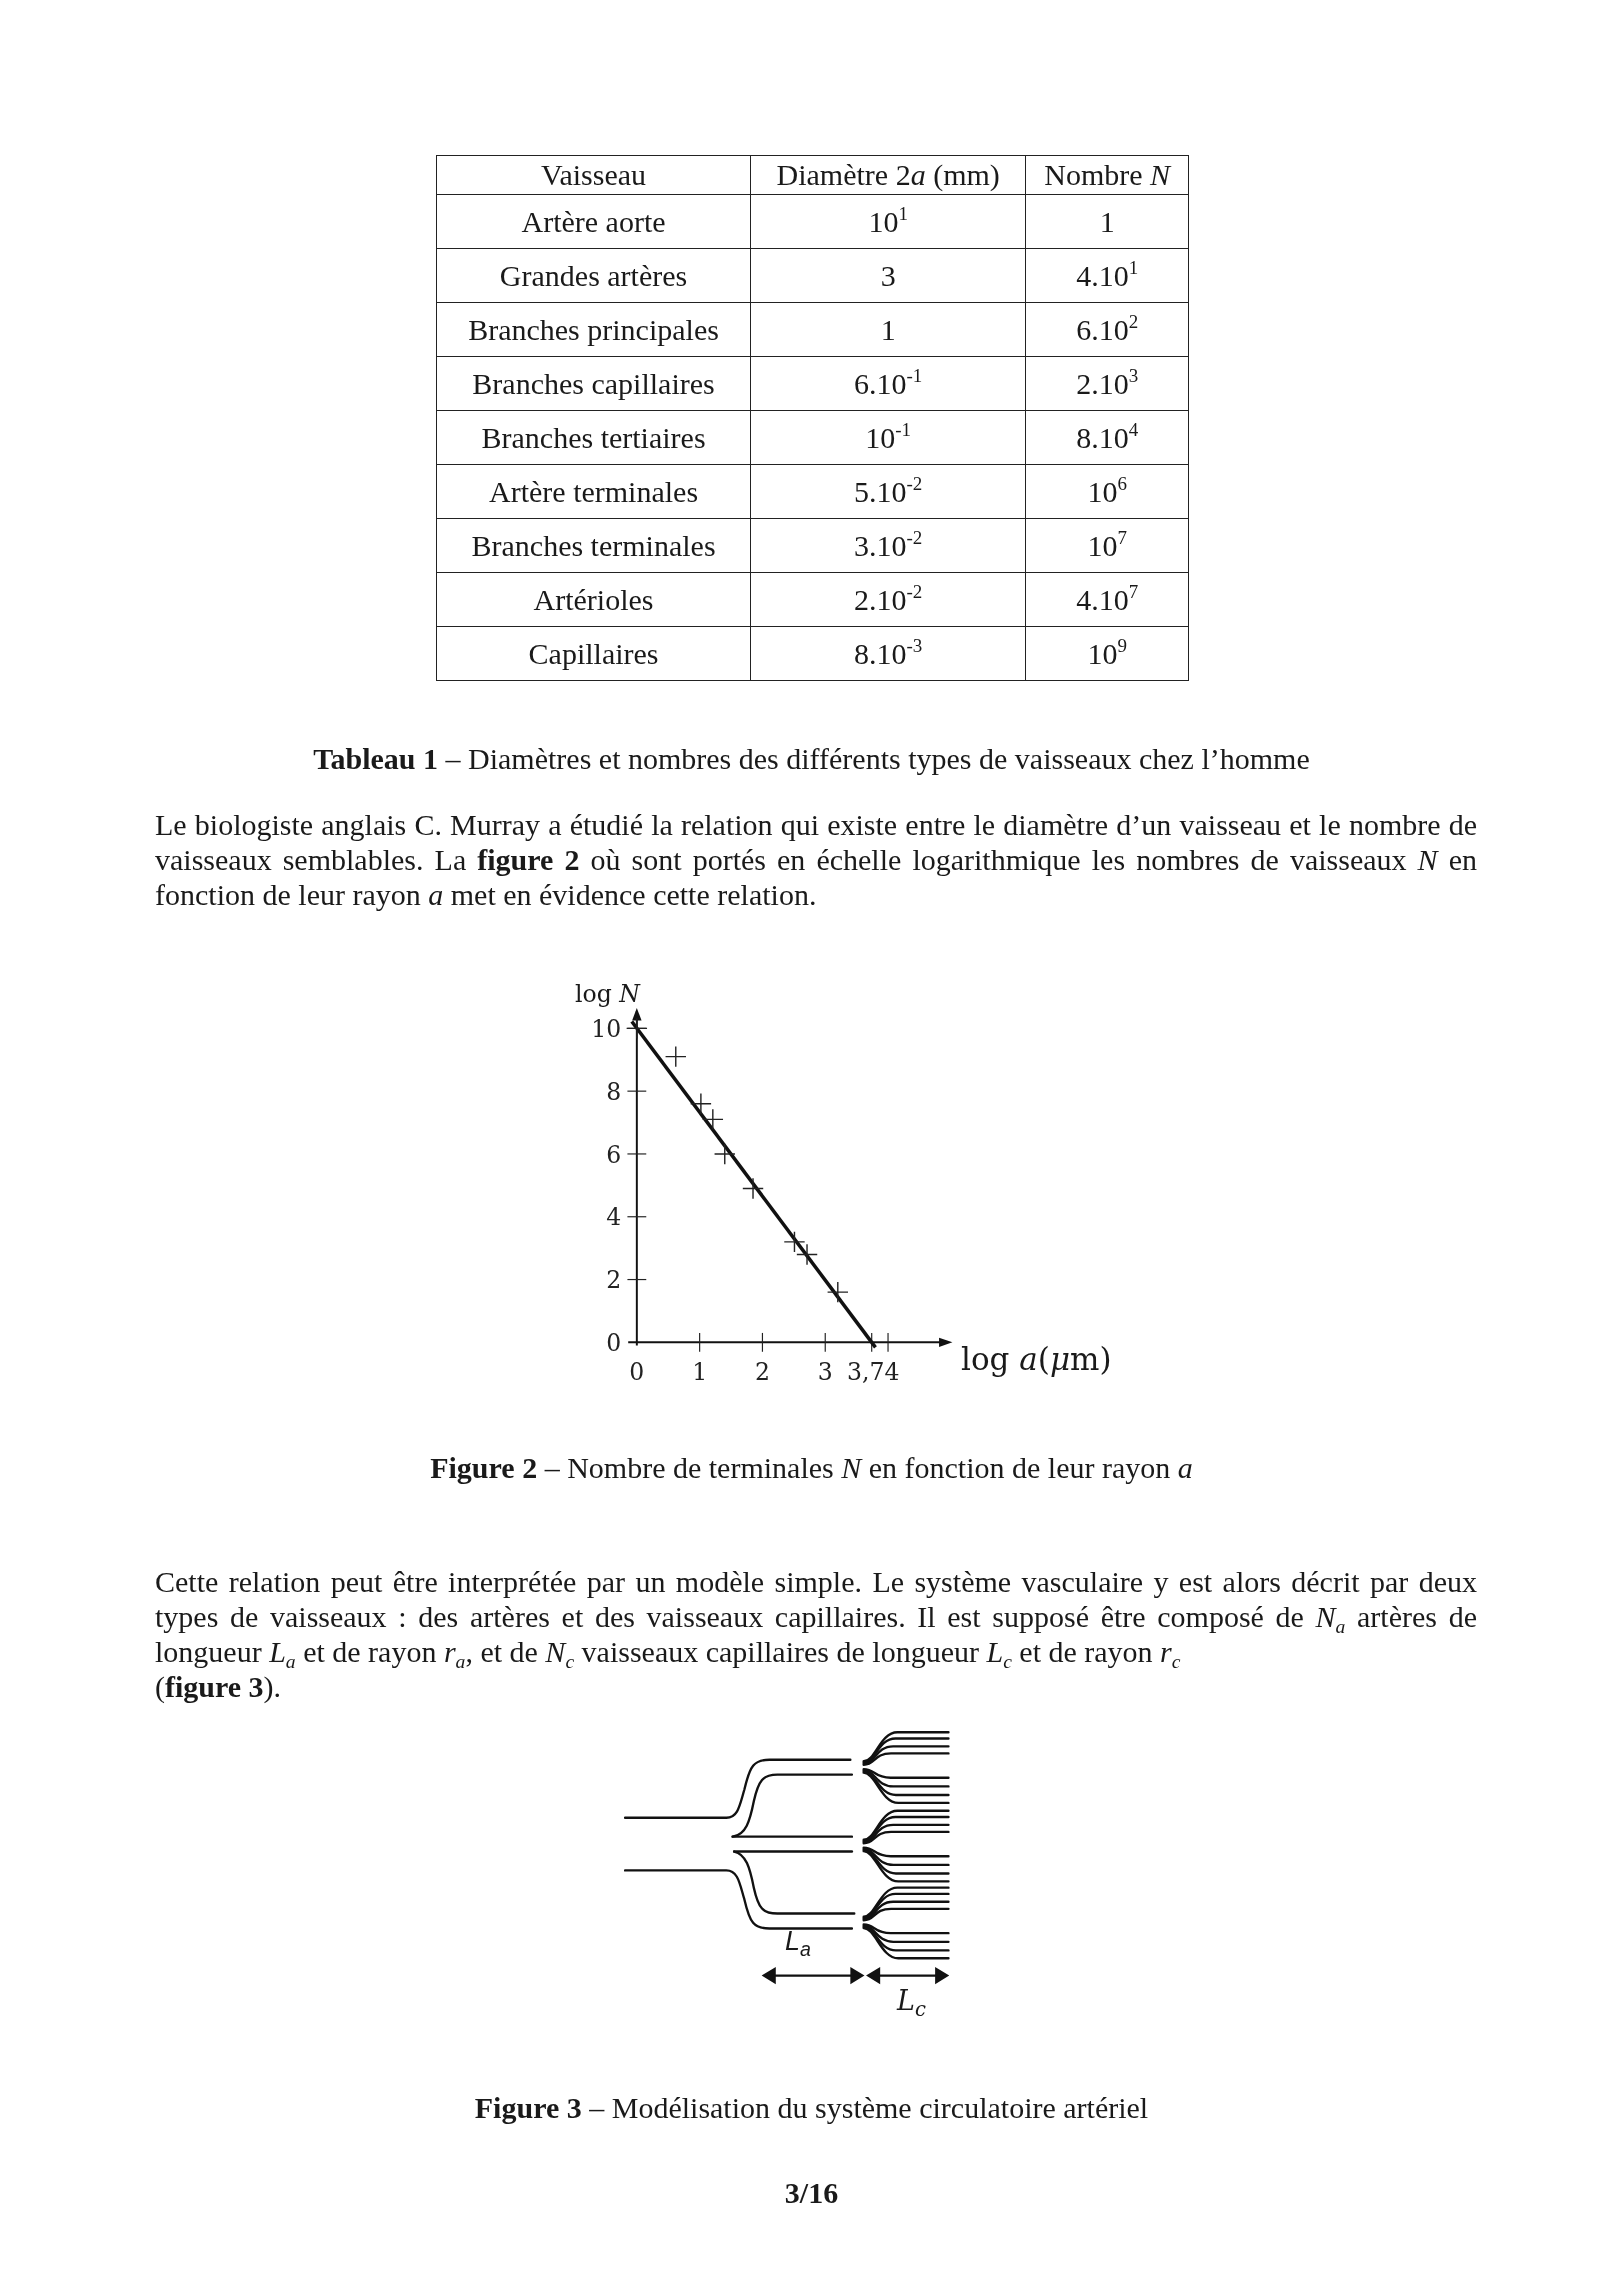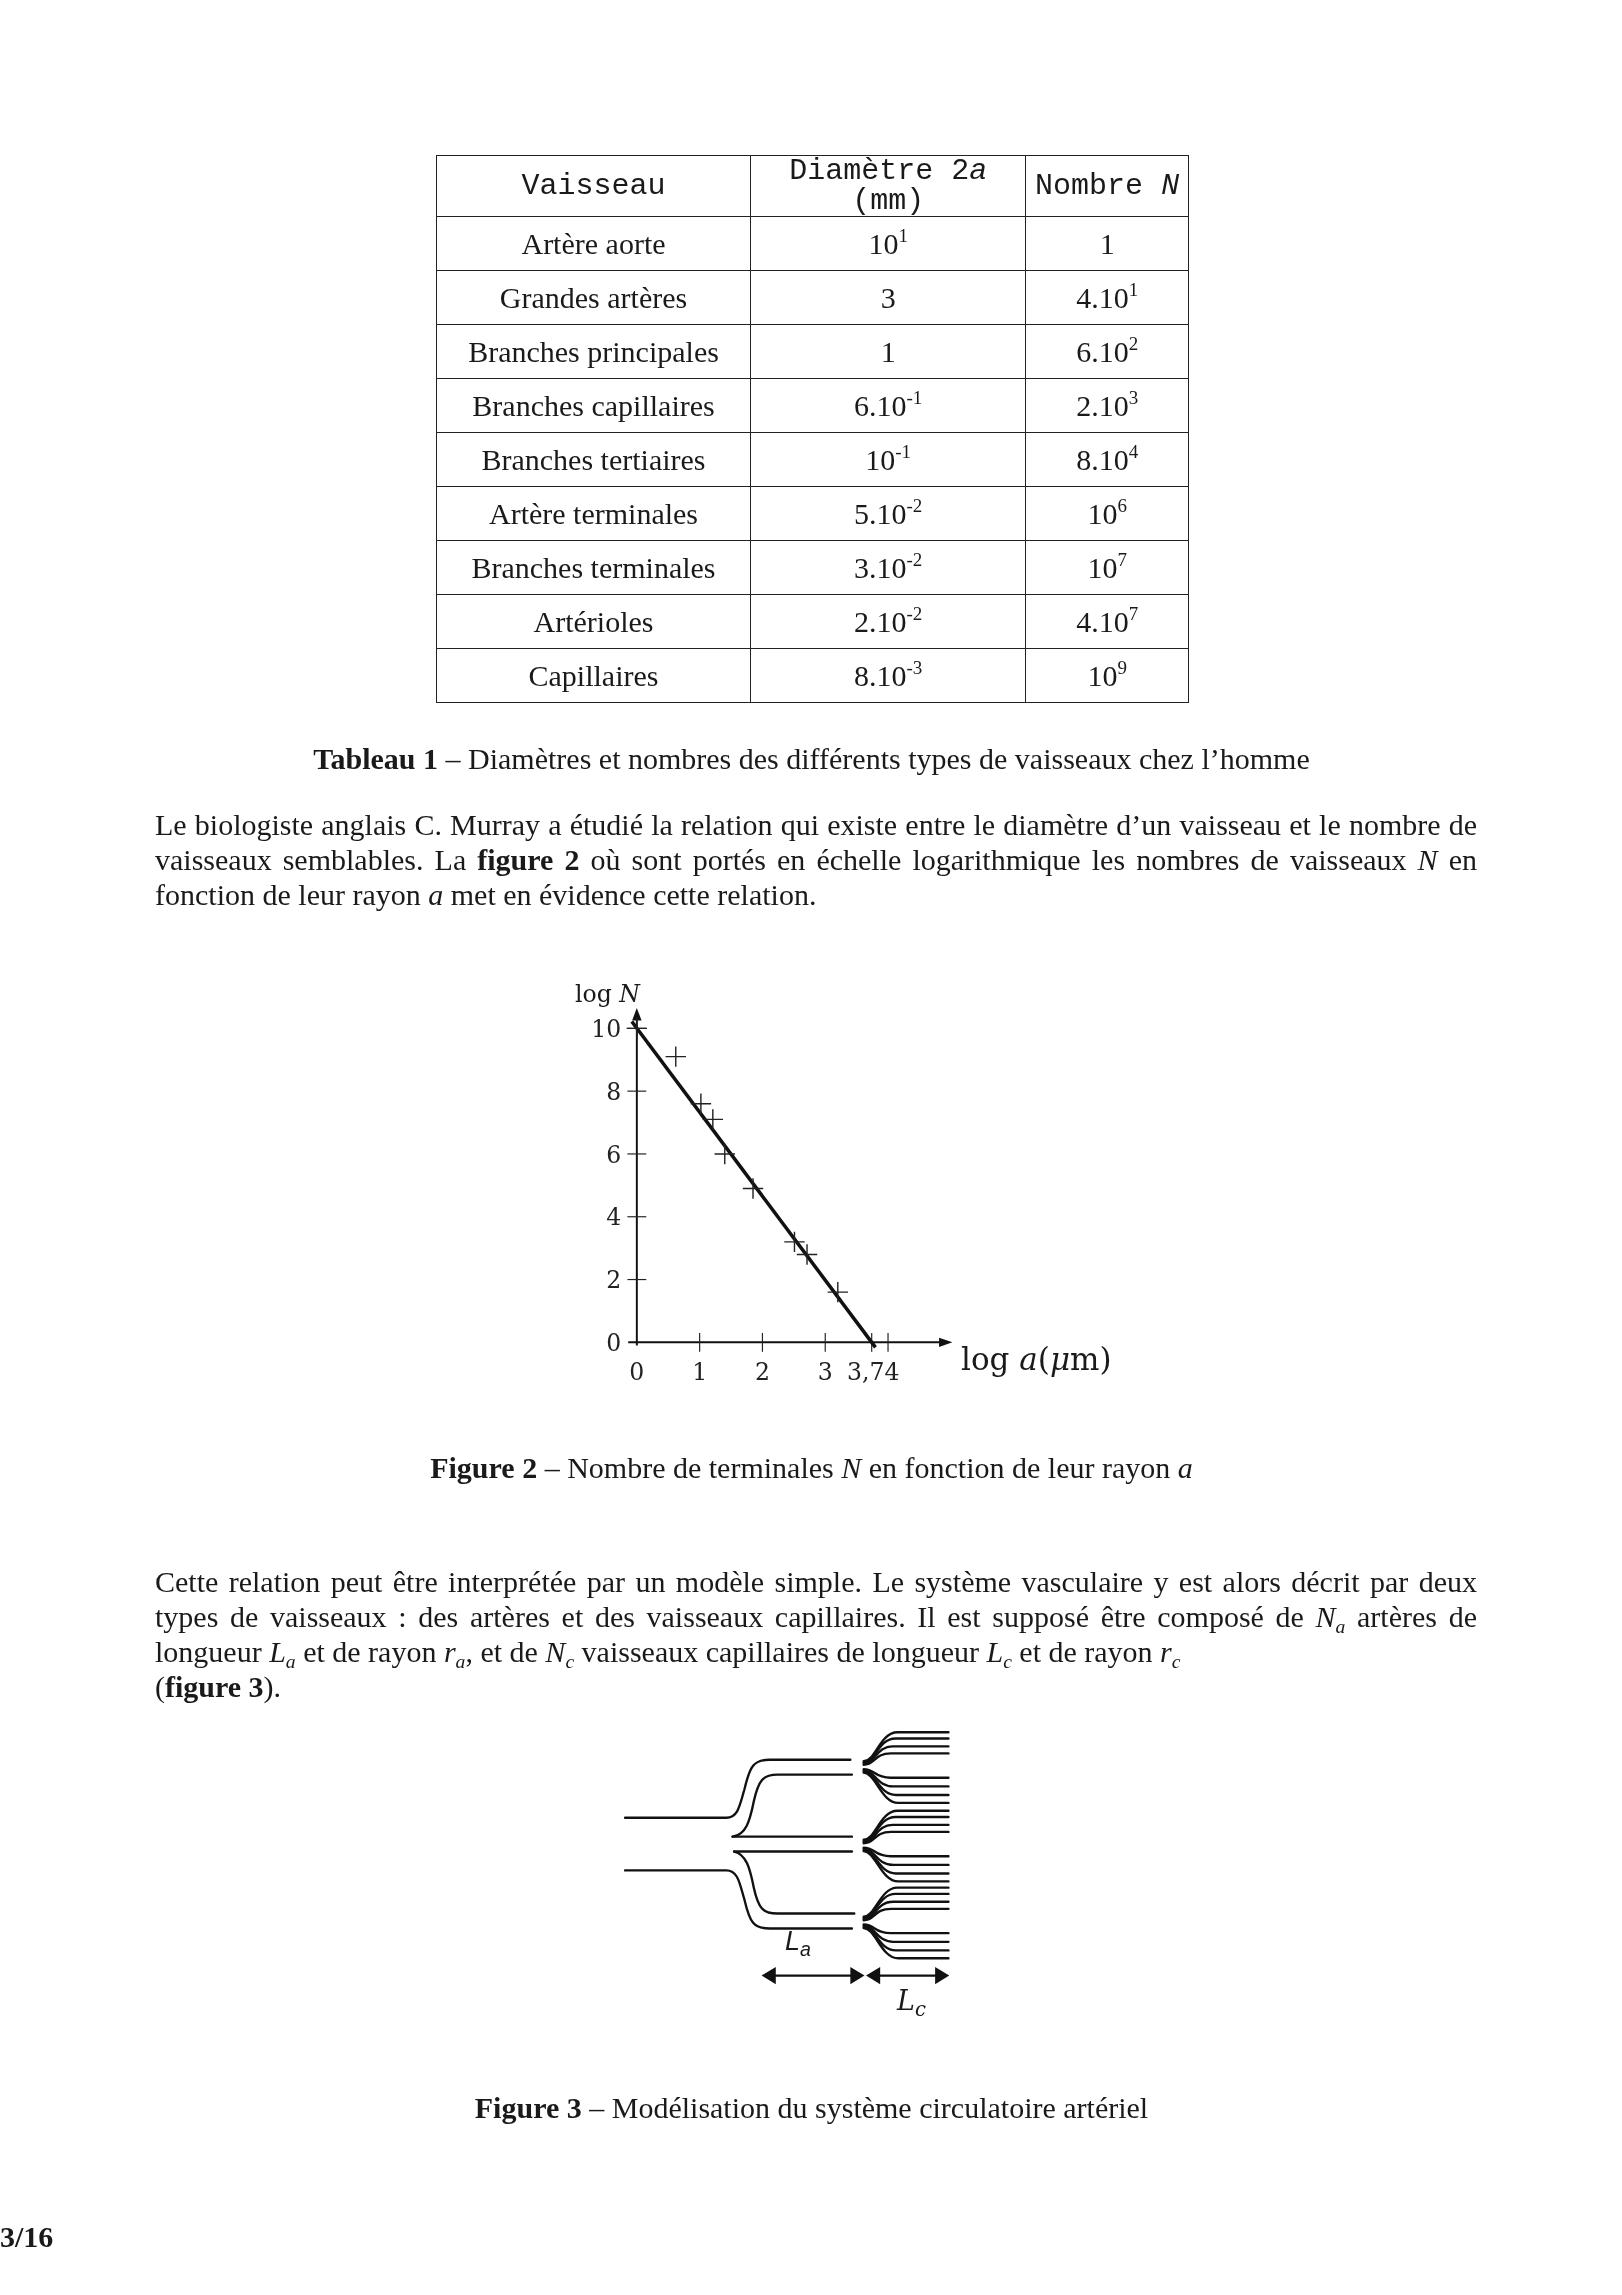--- a/index.html
+++ b/index.html
@@ -4,35 +4,35 @@
 <style>
   html, body { margin: 0; padding: 0; background: #ffffff; }
   body { width: 1623px; height: 2295px; position: relative; overflow: hidden;
          font-family: "Liberation Serif", "DejaVu Serif", serif; color: #1a1a1a; }
   .abs { position: absolute; }
   
   table.vessels { position: absolute; left: 436px; top: 155px; width: 753px;
     border-collapse: collapse; font-size: 30px; line-height: 1; }
   table.vessels td, table.vessels th { border: 1.6px solid #222; text-align: center;
     font-weight: normal; padding: 0; }
-  table.vessels th { height: 38px; font-family: Liberation Mono, monospace; }
+  table.vessels th { height: 38px; }
   table.vessels td { height: 53px; }
   table.vessels col.c1 { width: 315px; }
   table.vessels col.c2 { width: 276px; }
   table.vessels col.c3 { width: 163px; }
   sup { font-size: 19px; vertical-align: 11.8px; line-height: 0; }
   
   .caption { position: absolute; left: 0; width: 1623px; text-align: center; font-size: 30px; }
   .caption b { font-weight: bold; }
   .para { position: absolute; left: 155px; width: 1322px; font-size: 30px; line-height: 35px;
           text-align: justify; }
   i { font-style: italic; }
   sub { font-size: 19.6px; vertical-align: -5.5px; line-height: 0; font-style: italic; }
-  .pagenum { position: absolute; left: 0; width: 1623px; top: 2176px;
-             font-size: 30px; font-weight: bold; margin-top: 44px; }
+  .pagenum { position: absolute; left: 0; width: 1623px; text-align: center; top: 2176px;
+             font-size: 30px; font-weight: bold; }
   
   .chart-svg { position: absolute; left: 0; top: 0; }
   .tick-label { font-family: "DejaVu Serif", serif; font-size: 30px; fill: #222; }
 </style>
 </head>
 <body>
 
 <table class="vessels">
   <colgroup>
       <col class="c1">

